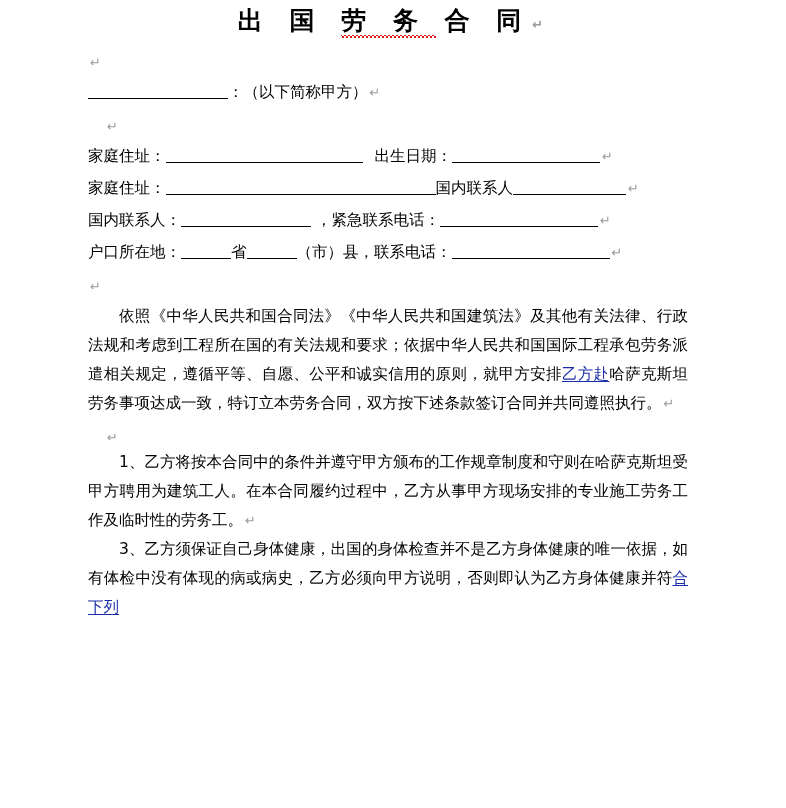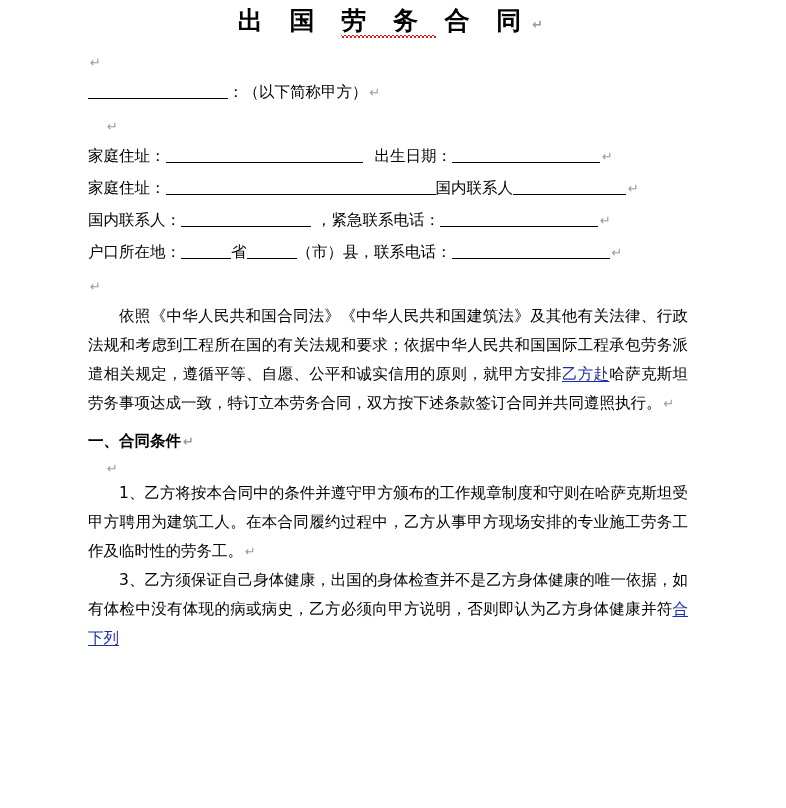--- a/index.html
+++ b/index.html
@@ -166,21 +166,20 @@
     </div>
 
     <div class="blank-line">
       <span class="pilcrow">↵</span>
     </div>
 
     <p class="para indent"><span>依照《中华人民共和国合同法》《中华人民共和国建筑法》及其他有关法律、行政法规和考虑到工程所在国的有关法规和要求；依据中华人民共和国国际工程承包劳务派遣相关规定，遵循平等、自愿、公平和诚实信用的原则，就甲方安排</span><span class="link">乙方赴</span><span>哈萨克斯坦劳务事项达成一致，特订立本劳务合同，双方按下述条款签订合同并共同遵照执行。</span><span class="pilcrow">↵</span></p>
 
     <div class="spacer-8"></div>
 
-    <div class="heading"><span>一、合同条件</span><span class="pilcrow">↵</span></div>
 
     <div class="blank-line indent1" style="height:22px;line-height:22px">
       <span class="pilcrow">↵</span>
     </div>
 
     <p class="para indent"><span>1、</span><span>乙方将按本合同中的条件并遵守甲方颁布的工作规章制度和守则在哈萨克斯坦受甲方聘用为建筑工人。在本合同履约过程中，乙方从事甲方现场安排的专业施工劳务工作及临时性的劳务工。</span><span class="pilcrow">↵</span></p>
 
 
     <p class="para indent"><span>3、</span><span>乙方须保证自己身体健康，出国的身体检查并不是乙方身体健康的唯一依据，如有体检中没有体现的病或病史，乙方必须向甲方说明，否则即认为乙方身体健康并符</span><span class="link">合下列</span></p>
 

